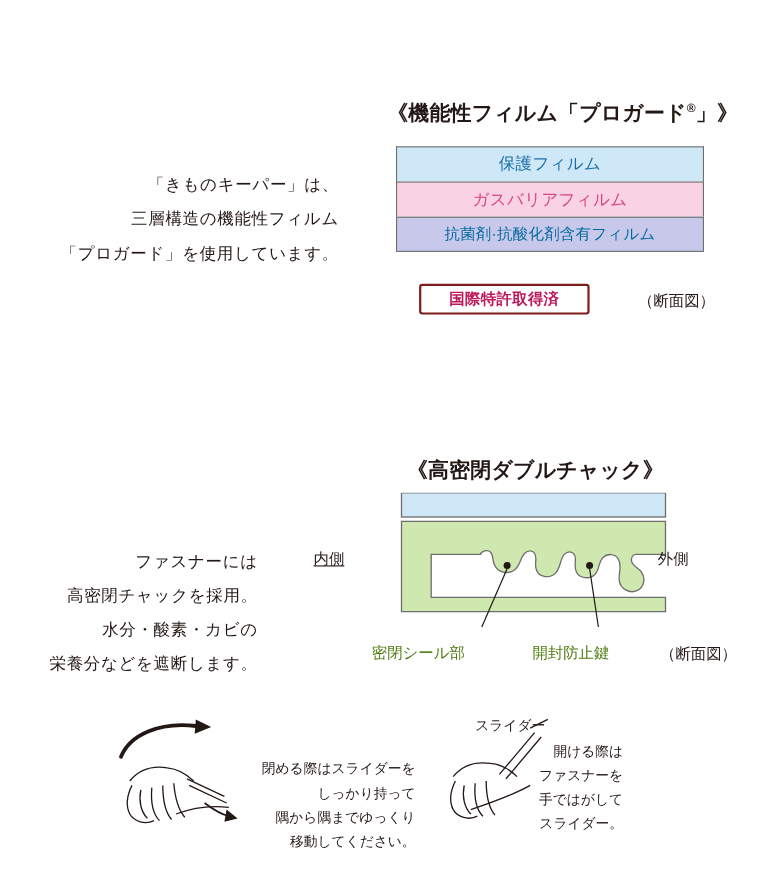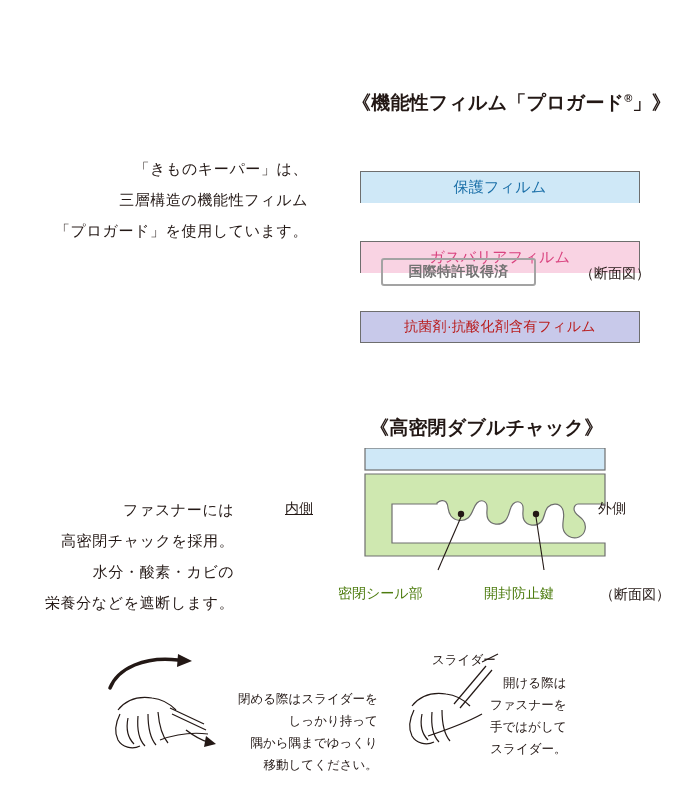--- a/index.html
+++ b/index.html
@@ -57,42 +57,41 @@
   .film-layer {
     height: 32px;
     border: 1px solid #6e6e6e;
     border-bottom: none;
     display: flex;
     align-items: center;
     justify-content: center;
     font-size: 15px;
     letter-spacing: 0.02em;
     box-sizing: border-box;
-    margin-top: 38px;
   }
   .film-layer:last-child {
     border-bottom: 1px solid #6e6e6e;
   }
   .layer-1 { background: #cfe8f7; color: #1a6fa8; }
   .layer-2 { background: #f9d3e3; color: #d9437f; }
-  .layer-3 { background: #c8c9ea; color: #b91c1c; font-size: 14px; }
+  .layer-3 { background: #c8c9ea; color: #0369a1; font-size: 14px; }
 
   .patent {
     position: absolute;
     left: 381px;
     top: 258px;
     width: 155px;
     height: 28px;
-    border: 2px solid #a3a3a3;
+    border: 2px solid #7f1d1d;
     border-radius: 3px;
     display: flex;
     align-items: center;
     justify-content: center;
     font-size: 14px;
-    color: #737373;
+    color: #be185d;
     font-weight: bold;
     letter-spacing: 0.02em;
     box-sizing: border-box;
   }
   .cutlabel {
     position: absolute;
     font-size: 14px;
     color: #231815;
     white-space: nowrap;
   }

